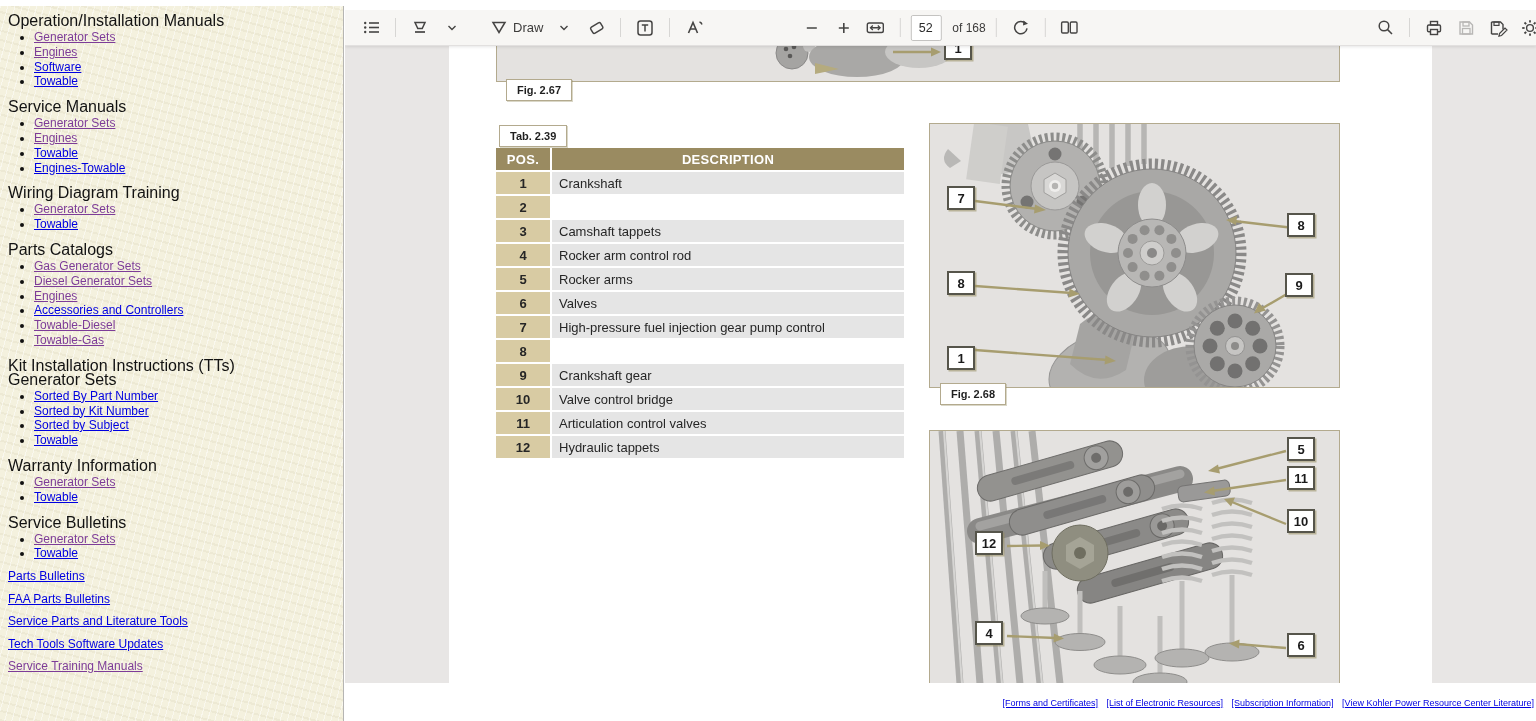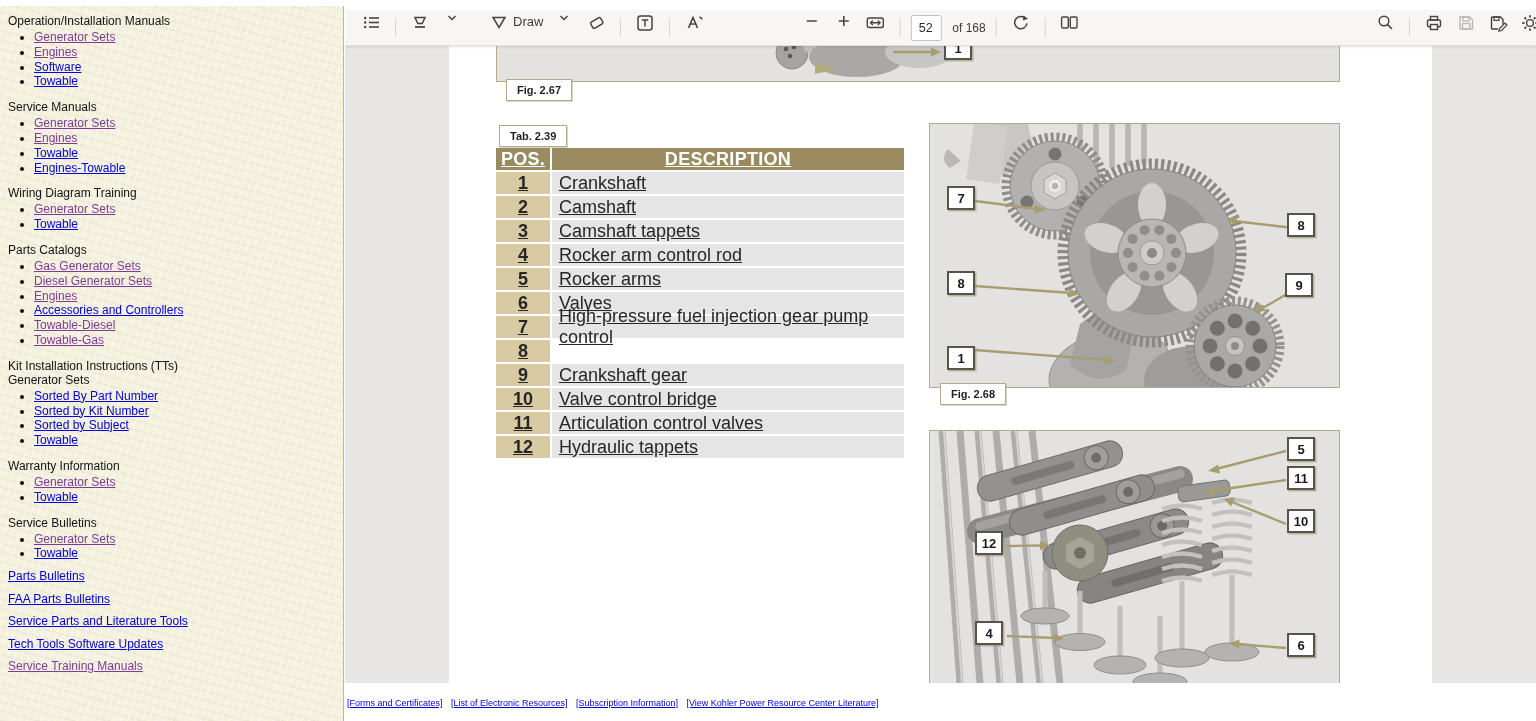--- a/index.html
+++ b/index.html
@@ -6,37 +6,37 @@
   html,body { width:1536px; height:721px; overflow:hidden; background:#fff;
     font-family:"Liberation Sans","DejaVu Sans",sans-serif; }
 
   
   .sidebar { position:absolute; left:0; top:6px; bottom:0; width:344px;
     background-color:#f4f1de;
     background-image:
       repeating-linear-gradient(105deg, rgba(255,255,255,.5) 0 1px, rgba(255,255,255,0) 1px 7px),
       repeating-linear-gradient(15deg, rgba(208,201,172,.20) 0 2px, rgba(208,201,172,0) 2px 9px);
     border-right:1px solid #b6b5b3; padding:8px 6px 0 8px; overflow:hidden; }
-  .sb-heading { font-size:12px; color:#121212; margin-top:11px; line-height:14px; }
+  .sb-heading { font-size:16px; color:#121212; margin-top:11px; line-height:14px; }
   .sb-group:first-child .sb-heading { margin-top:0; }
   .sb-group ul { list-style:disc; margin:2px 0 0 0; padding-left:26px; }
   .sb-group li { font-size:12px; line-height:14.8px; color:#111; }
   .sb-link { color:#0000e0; text-decoration:underline; font-size:12px; }
   .sb-link.visited { color:#7d3c98; }
   .sb-solo { margin-top:7px; line-height:14.5px; }
 
   
   .viewer { position:absolute; left:345px; top:10px; width:1191px; height:673px; overflow:hidden; }
   .pdf-toolbar { position:absolute; left:0; top:0; right:0; height:36px; background:#f7f6f4;
     border-bottom:1px solid #e2e0df; box-shadow:0 1px 3px rgba(0,0,0,.10); z-index:5;
     display:flex; align-items:center; }
   .tb-left { display:flex; align-items:center; gap:4px; padding-left:12px; }
   .tb-center { position:absolute; left:50%; transform:translateX(-50%); display:flex; align-items:center; gap:4px; }
   .tb-right { position:absolute; right:0; display:flex; align-items:center; gap:4px; padding-right:0; }
-  .tb-btn { display:flex; align-items:flex-start; justify-content:center; gap:5px; height:28px;
+  .tb-btn { display:flex; align-items:center; justify-content:center; gap:5px; height:28px;
     min-width:28px; border-radius:4px; color:#454443; padding:0 3px; cursor:pointer; }
   .tb-btn svg { display:block; }
   .tb-sep { width:1px; height:19px; background:#d7d6d4; margin:0 6px; }
   .tb-label { font-size:13px; color:#3d3c3b; }
   .page-input { width:31px; height:26px; border:1px solid #c4c3c1; background:#fff; text-align:center;
     font-size:12.5px; color:#2b2b2b; border-radius:2px; font-family:"Liberation Sans",sans-serif; }
   .of-label { font-size:12px; color:#3d3c3b; margin-left:7px; }
   .disabled { opacity:.35; }
   .gear-cut { margin-right:-8px; }
 
@@ -48,29 +48,29 @@
   .fig-label { position:absolute; background:#fff; border:1px solid #b3aa8e;
     box-shadow:1px 1px 0 rgba(150,140,95,.35); font-weight:bold; font-size:11px; color:#1f1f1f;
     padding:2px 10px; line-height:16px; z-index:4; }
   .callout { position:absolute; width:28px; height:24px; background:#fff; border:2px solid #56554b;
     box-shadow:1.5px 1.5px 0 rgba(150,140,95,.55); display:flex; align-items:center; justify-content:center;
     font-weight:bold; font-size:13px; color:#1a1a1a; z-index:4; }
 
   
   .ptable { position:absolute; left:47px; top:102px; width:408px; }
   .prow { display:flex; height:22px; margin-bottom:2px; }
-  .pcell { display:flex; align-items:center; font-size:18px; color:#262626;text-decoration:underline; }
+  .pcell { display:flex; align-items:center; font-size:13px; color:#262626; }
   .pcell.pos { width:54px; justify-content:center; font-weight:bold; background:#d8cba3; margin-right:2px; }
   .pcell.desc { flex:1; padding-left:7px; background:#e5e5e5; }
   .phead .pcell { background:#9a8b61; color:#fff; font-weight:bold; letter-spacing:.3px; }
   .phead .pcell.desc { justify-content:center; padding-left:0; }
 
   
   .footer { position:absolute; left:345px; right:0; top:683px; height:38px; background:#fff;
-    text-align:left; padding-top:9px; }
+    text-align:right; padding-top:9px; }
   .f-link { color:#0000e0; text-decoration:underline; font-size:9px; margin:0 2px; }
 </style>
 </head>
 <body>
 
 <div class="sidebar">
   <div>
   <div class="sb-group">
     <div class="sb-heading">
           <div>Operation/Installation Manuals</div>
@@ -336,21 +336,20 @@
           <div class="pcell pos">POS.</div>
           <div class="pcell desc">DESCRIPTION</div>
         </div>
         <div>
             <div class="prow">
               <div class="pcell pos">1</div>
               <div class="pcell desc">Crankshaft</div>
             </div>
             <div class="prow">
               <div class="pcell pos">2</div>
-              <div class="pcell desc">Camshaft</div>
             </div>
             <div class="prow">
               <div class="pcell pos">3</div>
               <div class="pcell desc">Camshaft tappets</div>
             </div>
             <div class="prow">
               <div class="pcell pos">4</div>
               <div class="pcell desc">Rocker arm control rod</div>
             </div>
             <div class="prow">

